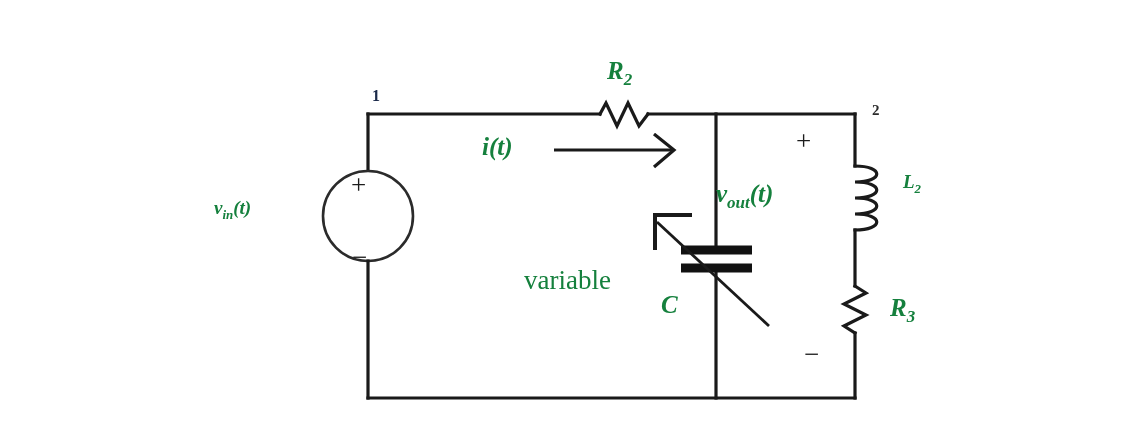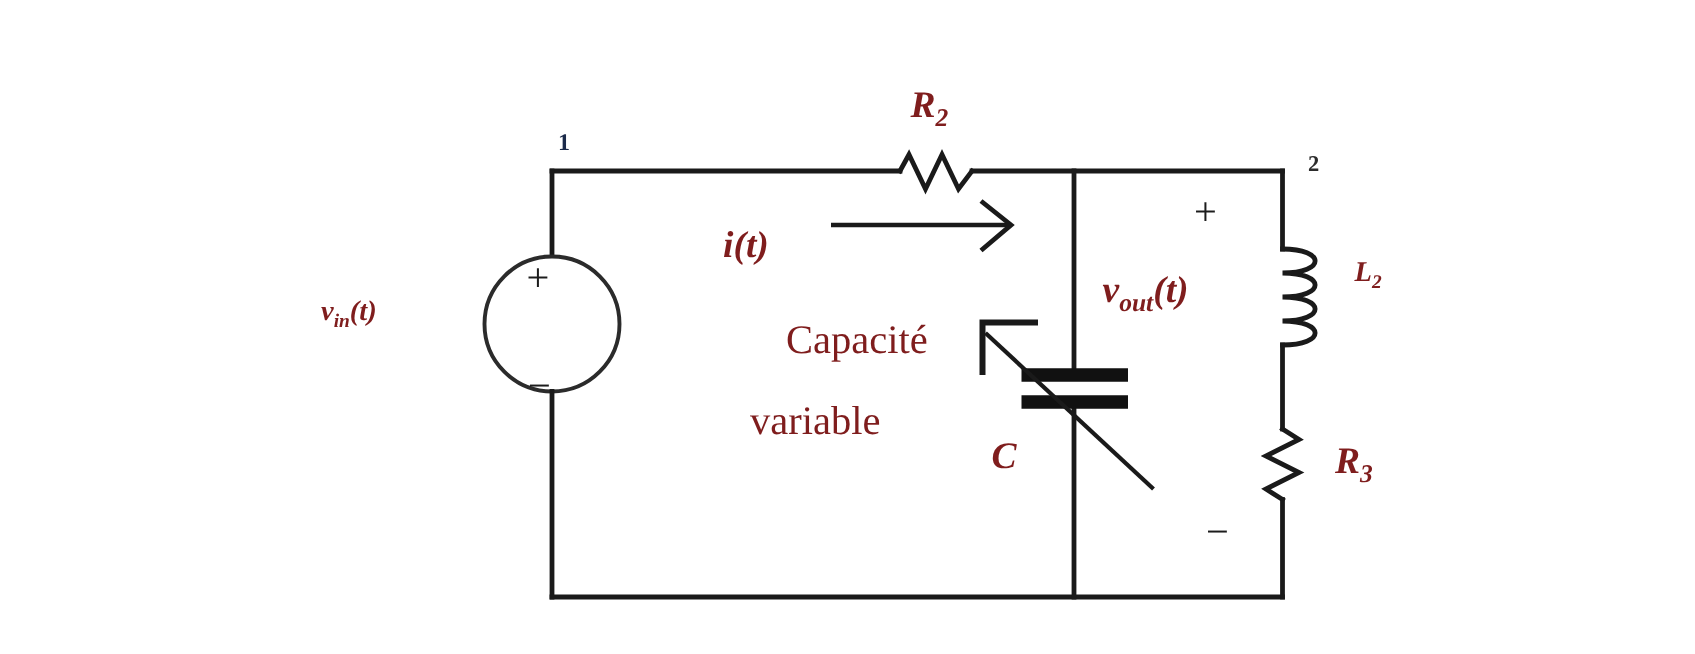--- a/index.html
+++ b/index.html
@@ -20,21 +20,21 @@
   #circuit-svg {
     position: absolute;
     left: 0;
     top: 0;
     width: 1130px;
     height: 436px;
   }
   .lbl {
     position: absolute;
     white-space: nowrap;
-    color: #7f1d1d;
+    color: #15803d;
     font-family: "Liberation Serif", serif;
     line-height: 1;
   }
   .lbl-math {
     font-style: italic;
     font-weight: 700;
   }
   .sub {
     font-size: 0.68em;
     font-style: italic;
@@ -43,27 +43,27 @@
     letter-spacing: 0;
   }
 
   
   #label-vin      { left: 214px; top: 198px;  font-size: 19px; }
   #label-node1    { left: 372px; top: 88px;   font-size: 16px; font-weight: 700;
                     font-style: normal; color: #1b2a4a; font-family: "Liberation Serif", serif; }
   #label-node2    { left: 872px; top: 103px;  font-size: 15px; font-weight: 700;
                     font-style: normal; color: #2b2b2b; font-family: "Liberation Serif", serif; }
   #label-r2       { left: 607px; top: 58px;   font-size: 25px; }
-  #label-it       { left: 482px; top: 134px;  font-size: 25px; margin-top: 17px; }
+  #label-it       { left: 482px; top: 134px;  font-size: 25px; }
   #label-capacite { left: 524px; top: 213px;  font-size: 27px; font-style: normal;
                     font-weight: 400; }
-  #label-variable { left: 500px; top: 267px;  font-size: 27px; font-style: normal;
+  #label-variable { left: 524px; top: 267px;  font-size: 27px; font-style: normal;
                     font-weight: 400; }
   #label-c        { left: 661px; top: 292px;  font-size: 25px; }
-  #label-vout     { left: 735px; top: 181px;  font-size: 25px; }
+  #label-vout     { left: 716px; top: 181px;  font-size: 25px; }
   #label-l2       { left: 903px; top: 172px;  font-size: 19px; }
   #label-r3       { left: 890px; top: 295px;  font-size: 25px; }
   #label-plus-src { left: 351px; top: 172px;  font-size: 27px; font-style: normal;
                     color: #1c1c1c; }
   #label-minus-src{ left: 352px; top: 244px;  font-size: 27px; font-style: normal;
                     color: #1c1c1c; }
   #label-plus-out { left: 796px; top: 128px;  font-size: 27px; font-style: normal;
                     color: #1c1c1c; }
   #label-minus-out{ left: 804px; top: 341px;  font-size: 27px; font-style: normal;
                     color: #1c1c1c; }
@@ -127,21 +127,20 @@
   <div class="lbl lbl-math" id="label-vin"><span>v</span><span class="sub">in</span><span>(t)</span></div>
 
   <div class="lbl" id="label-node1">1</div>
 
   <div class="lbl" id="label-node2">2</div>
 
   <div class="lbl lbl-math" id="label-r2"><span>R</span><span class="sub">2</span></div>
 
   <div class="lbl lbl-math" id="label-it"><span>i</span><span>(t)</span></div>
 
-  <div class="lbl" id="label-capacite">Capacité</div>
 
   <div class="lbl" id="label-variable">variable</div>
 
   <div class="lbl lbl-math" id="label-c">C</div>
 
   <div class="lbl lbl-math" id="label-vout"><span>v</span><span class="sub">out</span><span>(t)</span></div>
 
   <div class="lbl lbl-math" id="label-l2"><span>L</span><span class="sub">2</span></div>
 
   <div class="lbl lbl-math" id="label-r3"><span>R</span><span class="sub">3</span></div>

